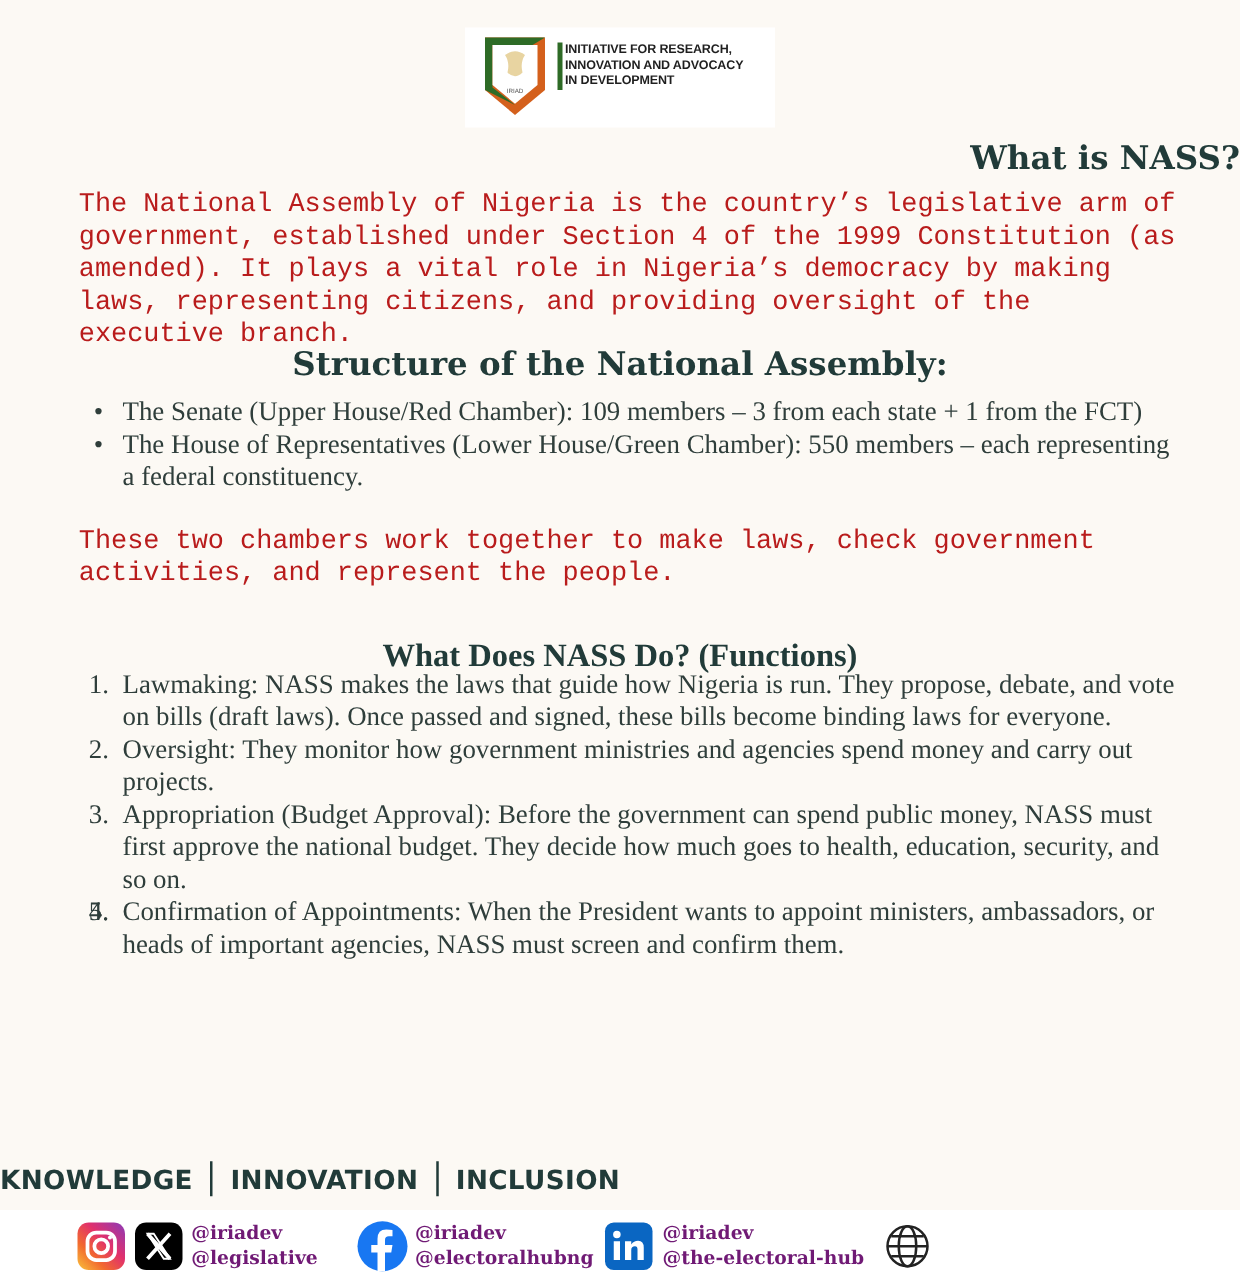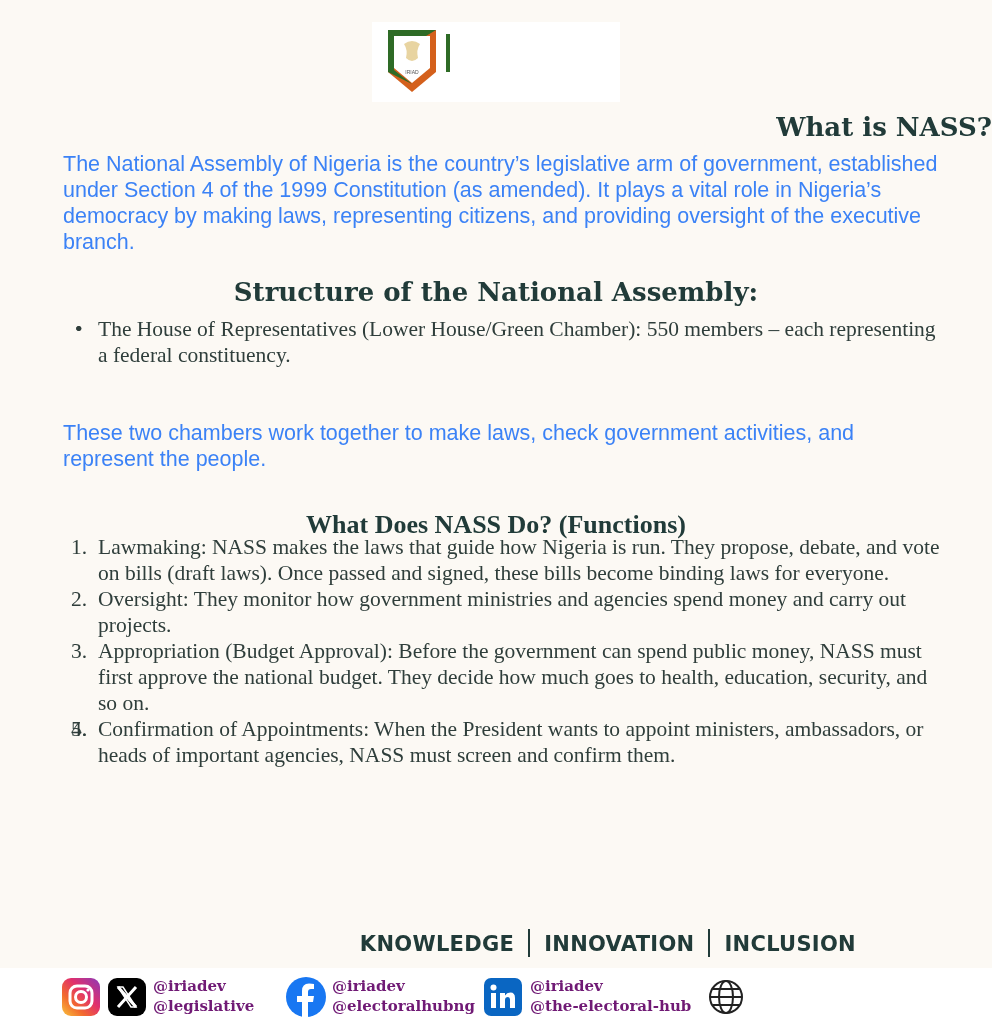--- a/index.html
+++ b/index.html
@@ -28,41 +28,41 @@
     position: absolute; left: 0; width: 992px; text-align: center;
     font-family: "DejaVu Serif", "Liberation Serif", serif;
     font-weight: bold; color: #213b39;
   }
   h1 { top: 112px; font-size: 26px; text-align: right; }
   h2.s2 { top: 277px; font-size: 26px; }
   h2.s3 { top: 510px; font-size: 26px; font-family: Liberation Serif, serif; }
 
   .para {
     position: absolute; left: 63px; width: 880px;
-    font-size: 20px; line-height: 26px; color: #3b82f6;
-    font-family: Liberation Sans, sans-serif;
+    font-size: 20px; line-height: 26px; color: #b91c1c;
+    font-family: Liberation Mono, monospace;
   }
   .p1 { top: 151px; font-size: 21.5px; line-height: 26px; }
 
   ul.bullets, ol.funcs {
     position: absolute; left: 63px; width: 880px; list-style: none;
     font-family: "Liberation Serif", "DejaVu Serif", serif;
     font-size: 21.5px; line-height: 26px; color: #2f3e3b;
   }
   ul.bullets { top: 316px; }
   ul.bullets li { position: relative; padding-left: 35px; }
   ul.bullets li .mk { position: absolute; left: 12px; top: 0; }
   .p2 { top: 420px; font-size: 21.5px; }
 
   ol.funcs { top: 534px; }
   ol.funcs li { position: relative; padding-left: 35px; }
   ol.funcs li .mk { position: absolute; left: 8px; top: 0; }
 
   .tagline {
-    position: absolute; left: 0; width: 856px; top: 929px; text-align: right;
+    position: absolute; left: 0; width: 856px; top: 929px; text-align: left;
     font-family: "DejaVu Sans", "Liberation Sans", sans-serif; font-weight: bold;
     font-size: 21px; color: #213b39; letter-spacing: 0.3px;
   }
   .tagline .sep { display: inline-block; width: 2px; height: 28px; background: #213b39; vertical-align: -6px; margin: 0 14px; }
 
   .footer {
     position: absolute; left: 0; top: 968px; width: 992px; height: 56px;
     background: #ffffff;
   }
   .ico { position: absolute; top: 10px; width: 38px; height: 38px; border-radius: 9px; }
@@ -83,28 +83,33 @@
 
 <div class="logo-box">
   <svg class="shield" viewBox="0 0 52 66">
     <path d="M2 2 H50 V44 L26 64 L2 44 Z" fill="#d4601c"></path>
     <path d="M2 2 H50 L40 8 H8 V42 L26 56 L2 44 Z" fill="#2e6b26"></path>
     <path d="M8 8 H44 V40 L26 55 L8 40 Z" fill="#ffffff"></path>
     <path d="M18 16 Q26 10 34 16 Q30 22 32 30 Q26 36 20 30 Q22 22 18 16 Z" fill="#e2c98a" opacity="0.8"></path>
     <text x="26" y="46" font-size="5" text-anchor="middle" fill="#555" font-family="Liberation Sans, sans-serif">IRIAD</text>
   </svg>
   <div class="logo-bar"></div>
+  <div class="logo-text">
+    <div>INITIATIVE  FOR RESEARCH,</div>
+    <div>INNOVATION AND ADVOCACY</div>
+    <div>IN DEVELOPMENT</div>
+  </div>
 </div>
 
 <h1>What is NASS?</h1>
 <p class="para p1">The National Assembly of Nigeria is the country’s legislative arm of government, established under Section 4 of the 1999 Constitution (as amended). It plays a vital role in Nigeria’s democracy by making laws, representing citizens, and providing oversight of the executive branch.</p>
 
 <h2 class="s2">Structure of the National Assembly:</h2>
 <ul class="bullets">
-  <li><span class="mk">•</span></li>
+  <li><span class="mk">•</span><span>The Senate (Upper House/Red Chamber): 109 members – 3 from each state + 1 from the FCT)</span></li>
   <li><span class="mk">•</span><span>The House of Representatives (Lower House/Green Chamber): 550 members – each representing a federal constituency.</span></li>
 </ul>
 <p class="para p2">These two chambers work together to make laws, check government activities, and represent the people.</p>
 
 <h2 class="s3">What Does NASS Do? (Functions)</h2>
 <ol class="funcs">
   <li><span class="mk">1.</span><span>Lawmaking: NASS makes the laws that guide how Nigeria is run. They propose, debate, and vote on bills (draft laws). Once passed and signed, these bills become binding laws for everyone.</span></li>
   <li><span class="mk">2.</span><span>Oversight: They monitor how government ministries and agencies spend money and carry out projects.</span></li>
   <li><span class="mk">3.</span><span>Appropriation (Budget Approval): Before the government can spend public money, NASS must first approve the national budget. They decide how much goes to health, education, security, and so on.</span></li>
   <li><span class="mk">4.</span></li>

